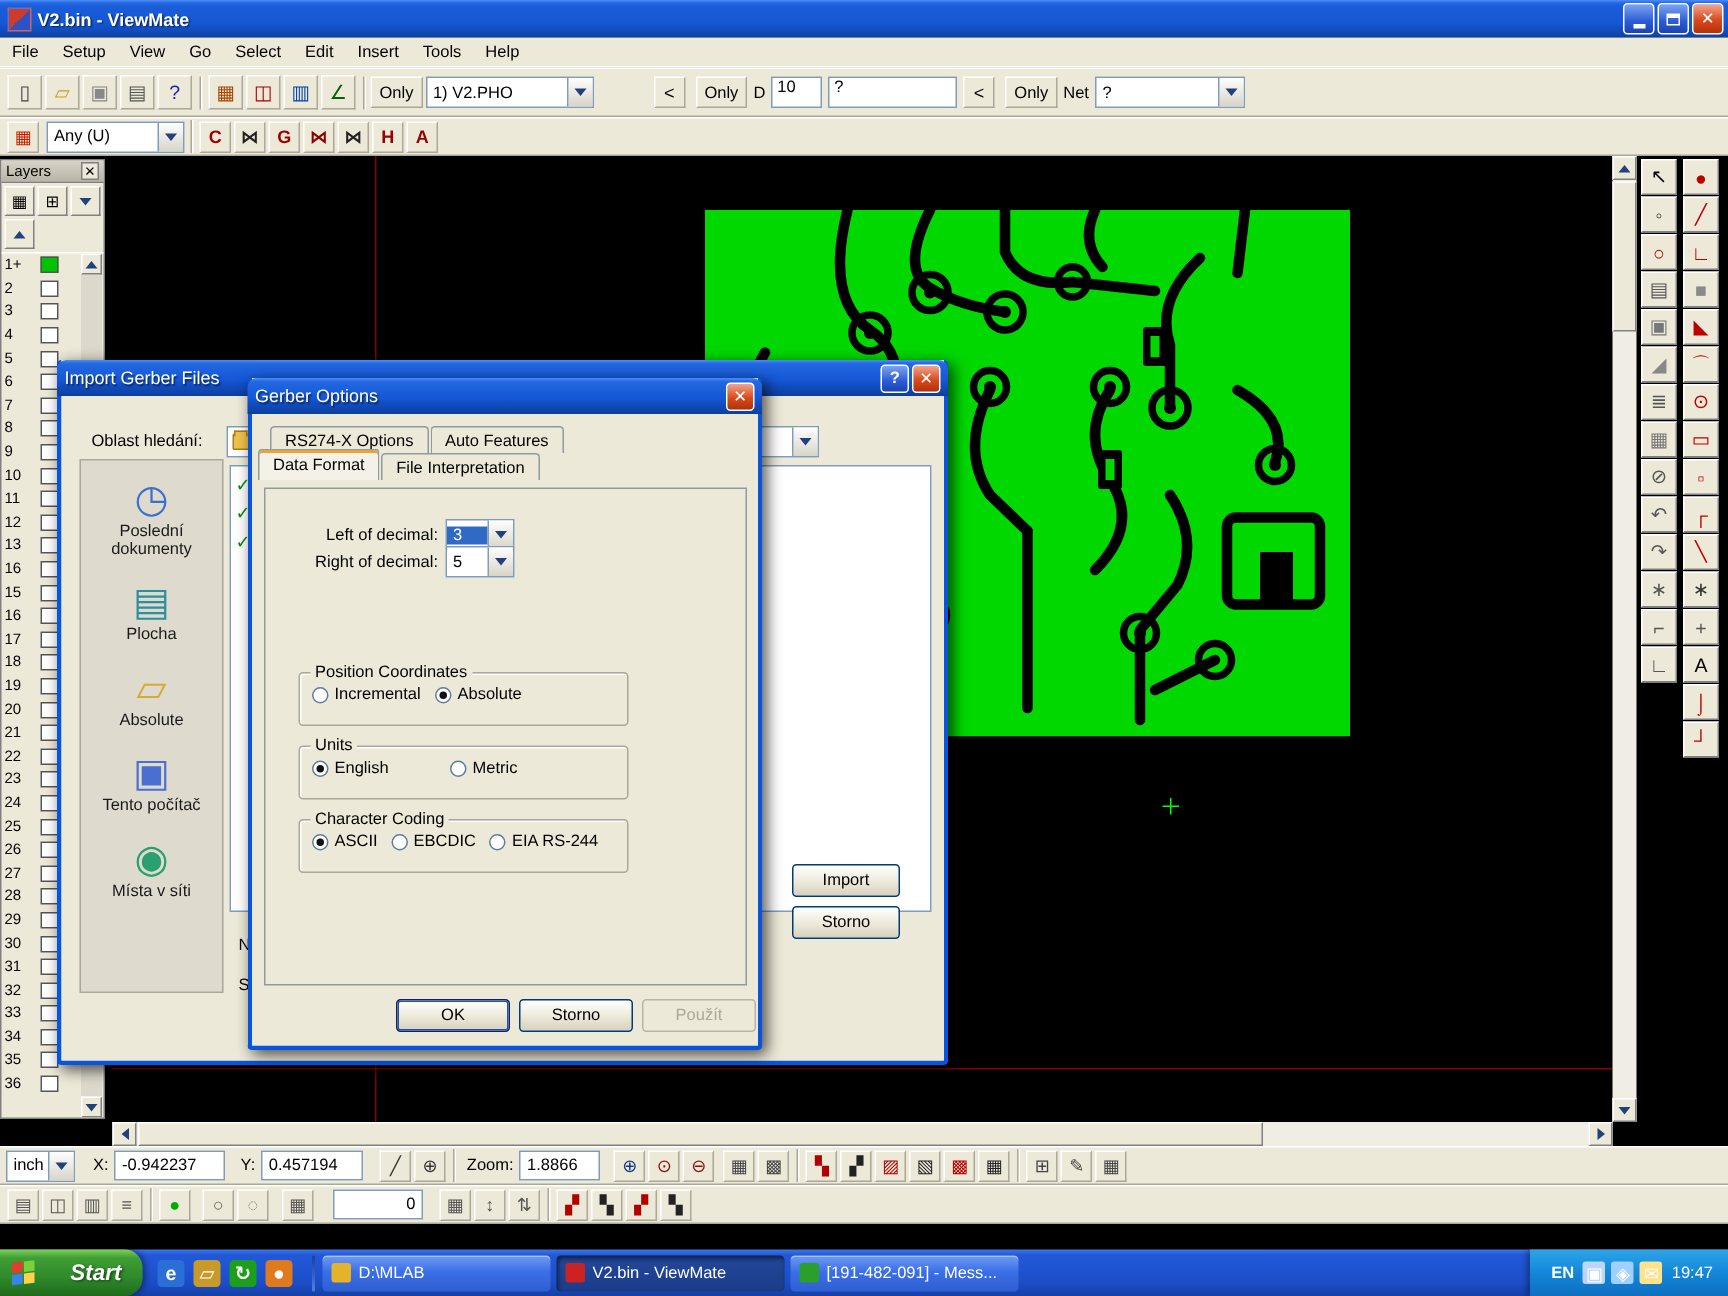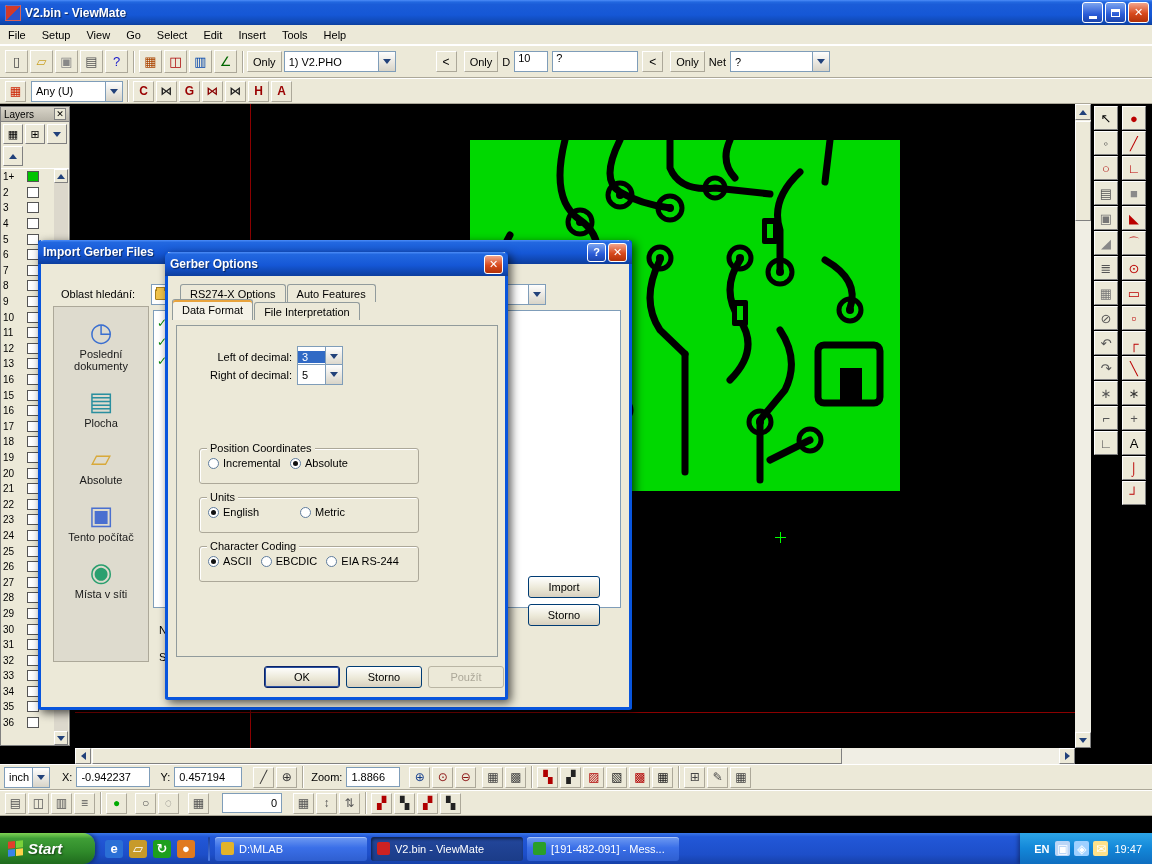--- a/index.html
+++ b/index.html
@@ -87,42 +87,42 @@
   
   .status1{top:764px;height:26px;padding:0 4px;}
   .status2{top:790px;height:26px;padding:0 4px;}
   .vbox{background:#fff;border:1px solid #7f9db9;height:20px;display:flex;align-items:center;padding:0 4px;}
 
   
   .taskbar{position:absolute;left:0;top:833px;width:1152px;height:31px;
     background:linear-gradient(180deg,#3b77e8 0%,#2258d8 12%,#1d4ec9 70%,#1640a8 100%);display:flex;align-items:center;}
   .startbtn{height:31px;width:95px;border-radius:0 12px 12px 0;display:flex;align-items:center;gap:5px;padding:0 14px 0 8px;
     background:linear-gradient(180deg,#7ed354 0%,#3f9e36 18%,#2f8a2a 60%,#1f6b1d 100%);
-    box-shadow:2px 0 4px #0006;color:#fff;font-size:15px;font-weight:bold;font-style:italic;text-shadow:1px 1px 2px #0008;}
+    box-shadow:2px 0 4px #0006;color:#fff;font-size:15px;font-weight:bold;font-style:italic;text-shadow:1px 1px 2px #0008;justify-content:space-between;}
   .flag{display:grid;grid-template-columns:7px 7px;grid-template-rows:7px 7px;gap:1px;transform:skewY(-6deg);}
   .flag span{display:block;}
   .ql{display:flex;align-items:center;gap:6px;padding:0 10px;}
   .qlicon{width:18px;height:18px;border-radius:3px;display:flex;align-items:center;justify-content:center;
     color:#fff;font-weight:bold;font-size:13px;}
   .tbsep{width:2px;height:24px;background:linear-gradient(180deg,#1a3f9a,#4f7fe8);margin:0 3px;border-radius:2px;}
   .task{width:152px;height:24px;margin:0 2px;border-radius:3px;padding:0 6px;display:flex;align-items:center;gap:5px;
     background:linear-gradient(180deg,#6f9bf2,#3a6fe8 45%,#2f5fd0);box-shadow:inset 0 1px 0 #fff6;color:#fff;}
   .task[data-active="true"]{background:linear-gradient(180deg,#23479c,#1b3c88);box-shadow:inset 1px 2px 3px #0008;}
   .task .ticon{width:13px;height:13px;border-radius:2px;flex:none;}
   .task .tlabel{white-space:nowrap;overflow:hidden;text-overflow:ellipsis;font-size:11px;}
   .tray{margin-left:auto;height:31px;display:flex;align-items:center;gap:6px;padding:0 10px 0 14px;
     background:linear-gradient(180deg,#2da5e8 0%,#1387d8 50%,#0f6ec0 100%);box-shadow:-2px 0 4px #0005;color:#fff;}
   .trayicon{width:15px;height:15px;display:flex;align-items:center;justify-content:center;font-size:12px;border-radius:2px;}
 
   
   .xpwin{position:absolute;background:#ECE9D8;border:3px solid #0855dd;border-top:none;border-radius:3px;
     box-shadow:3px 3px 10px #000a;}
   .dlg-title{height:24px;margin:-0px -3px 0 -3px;border-radius:6px 6px 0 0;display:flex;align-items:center;padding:0 5px;
     background:linear-gradient(180deg,#4d8df8 0%,#2268e0 10%,#1557d6 55%,#0c3e9e 100%);}
-  .dlg-title .t{flex:1;color:#fff;font-weight:bold;font-size:12px;text-shadow:1px 1px 1px #0008;}
+  .dlg-title .t{flex:1;color:#fff;font-weight:normal;font-size:12px;text-shadow:1px 1px 1px #0008;}
   .dbtn{width:19px;height:19px;margin-left:2px;border:1px solid #fff;border-radius:3px;color:#fff;font-weight:bold;font-size:11px;
     display:flex;align-items:center;justify-content:center;background:linear-gradient(180deg,#7ba4ef,#2a5bd7 60%,#1c44ab);}
   .dbtn.close{background:linear-gradient(180deg,#f2a58c,#d84a1d 55%,#b23108);}
 
   
   .places{position:absolute;left:12px;top:66px;width:96px;height:356px;background:#dedbce;border:1px solid #aca899;
     display:flex;flex-direction:column;align-items:center;padding-top:12px;gap:16px;}
   .place{display:flex;flex-direction:column;align-items:center;gap:3px;width:90px;}
   .place .pg{font-size:26px;line-height:26px;}
   .place .pl{font-size:11px;text-align:center;color:#1a1a1a;}

